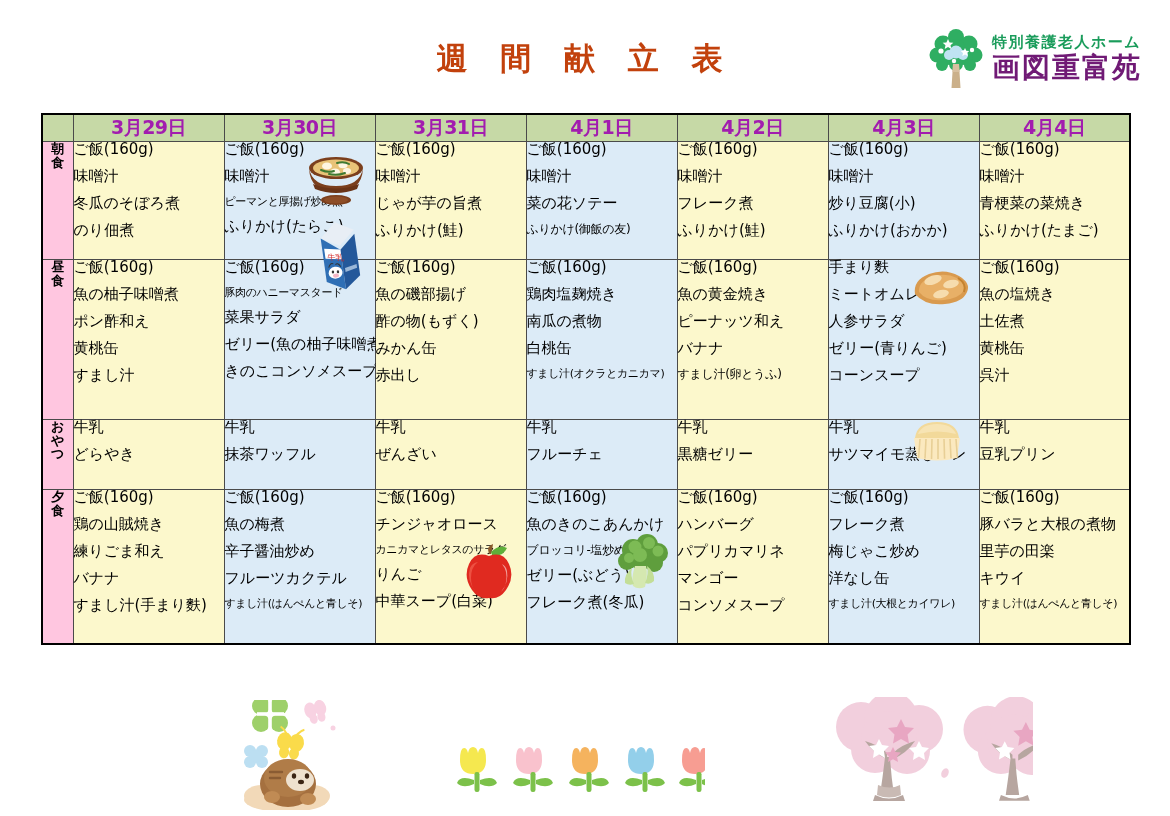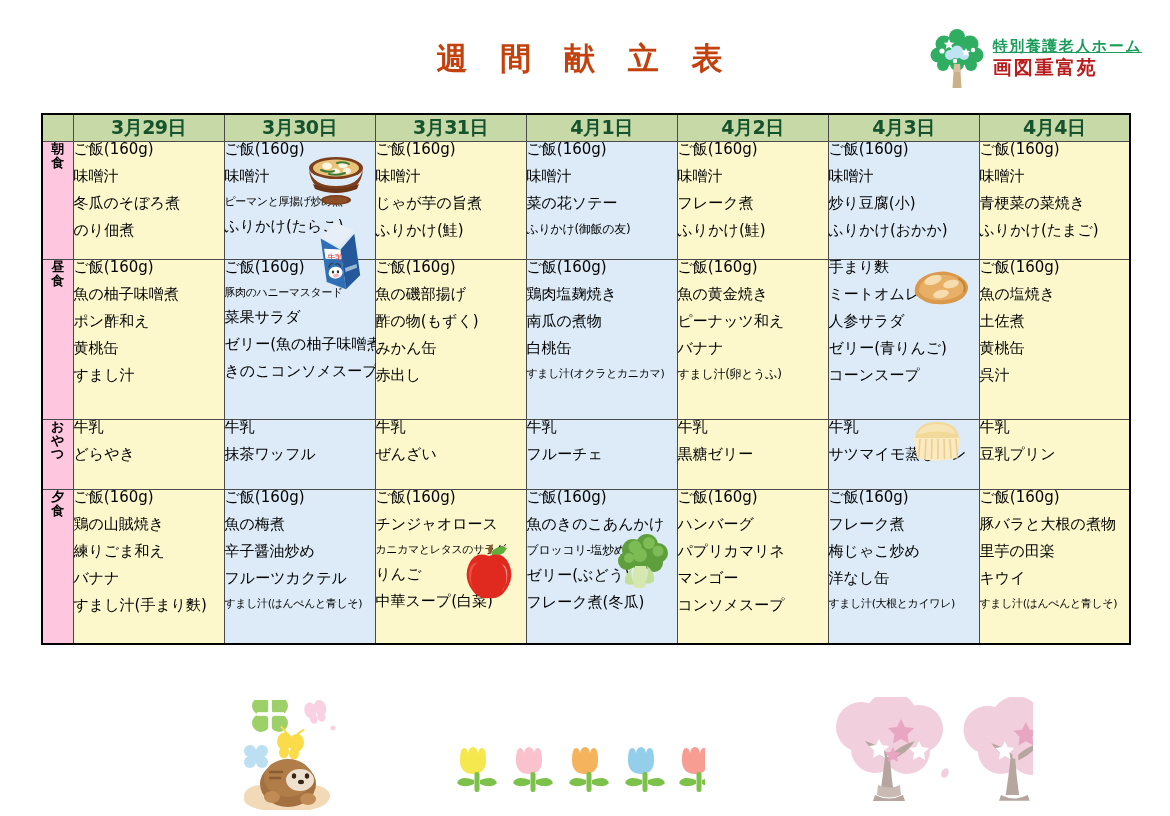--- a/index.html
+++ b/index.html
@@ -18,24 +18,24 @@
     position: absolute; left: 0; right: 0; top: 38px;
     text-align: center;
     font-size: 31px; font-weight: bold; letter-spacing: 11px;
     color: #c2410c; font-family: "DejaVu Sans", "Liberation Sans", sans-serif;
   }
   .logo { position: absolute; right: 28px; top: 26px; display: flex; align-items: center; gap: 8px; }
   .logo-tree { width: 56px; height: 64px; flex: 0 0 auto; }
   .logo-text { display: flex; flex-direction: column; align-items: flex-start; }
   .logo-sub {
     font-size: 15px; font-weight: bold; color: #1a9c5b;
-    letter-spacing: 1.5px; line-height: 1.1; margin-bottom: 3px; text-decoration: underline;
+    letter-spacing: 1.5px; line-height: 1.1; margin-bottom: 3px;
   }
   .logo-main {
-    font-size: 19px; font-weight: bold; color: #b91c1c;
+    font-size: 28px; font-weight: bold; color: #701a75;
     letter-spacing: 2px; line-height: 1.05;
   }
 
   
   .table-wrap { position: absolute; left: 41px; top: 113px; }
   table.menu {
     border-collapse: collapse;
     table-layout: fixed;
     width: 1089px;
     border: 2px solid #000;
@@ -46,21 +46,21 @@
     vertical-align: top;
   }
   col.label-col { width: 31px; }
   col.day-col   { width: 151px; }
 
   thead th {
     background: #c6d9a6;
     height: 26px;
     font-size: 19px;
     font-weight: bold;
-    color: #14532d;
+    color: #a21caf;
     text-align: center;
     vertical-align: middle;
     letter-spacing: -0.5px;
     border-bottom: 2px solid #000;
   }
   thead th.corner { background: #c6d9a6; }
 
   td.rowlabel {
     background: #ffc6e0;
     text-align: center;

